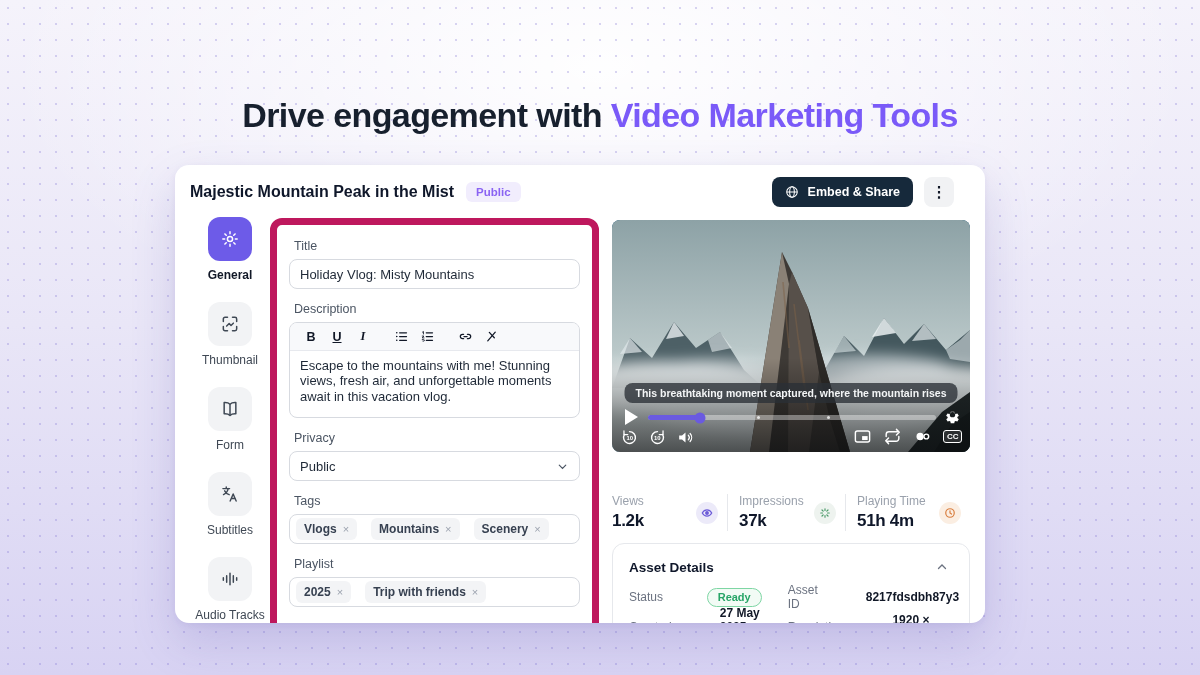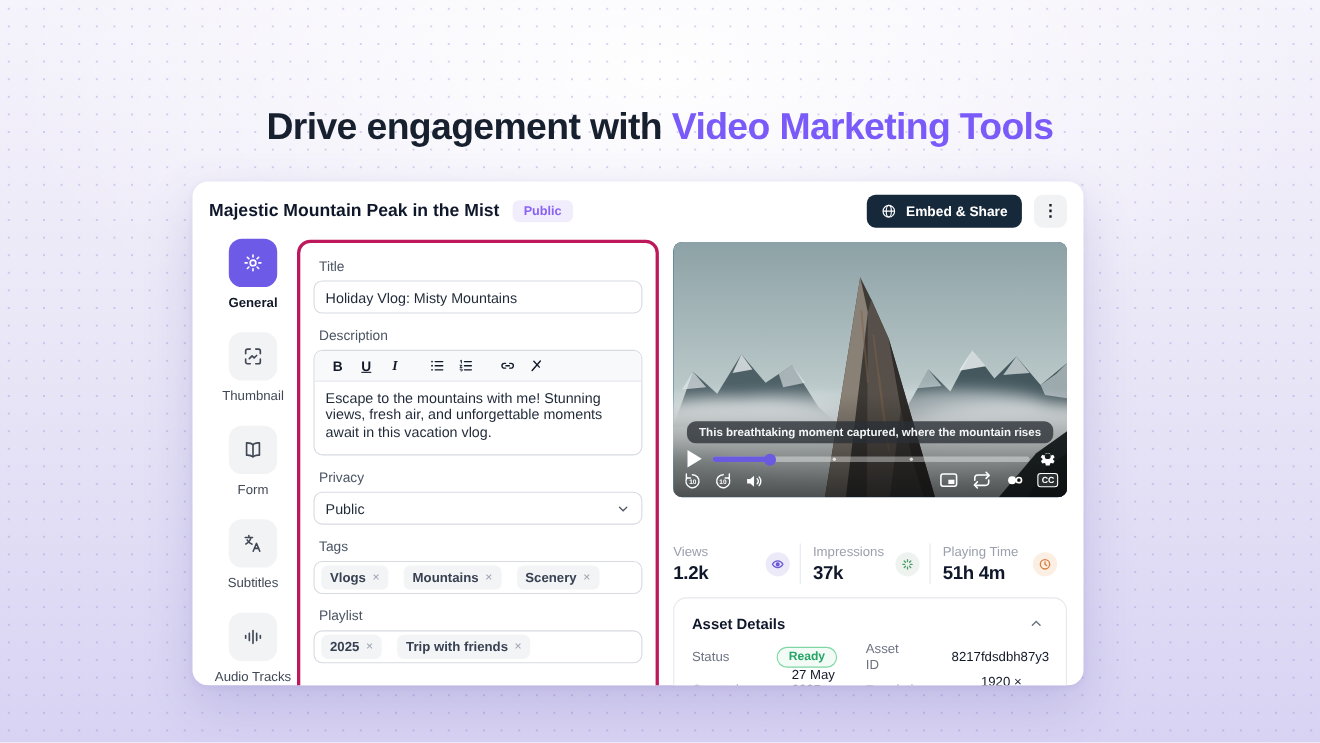--- a/index.html
+++ b/index.html
@@ -15,21 +15,21 @@
   }
   .heading { position:absolute; top:96px; left:0; right:0; text-align:center;
     font-size:34px; font-weight:700; letter-spacing:-0.6px; color:#17202e; }
   .heading .hl { color:#7a5af8; }
 
   .card { position:absolute; left:175px; top:165px; width:810px; height:458px;
     background:#ffffff; border-radius:14px; overflow:hidden;
     box-shadow:0 18px 45px rgba(90,78,170,0.20), 0 2px 6px rgba(90,78,170,0.08); }
 
   
-  .card-header { position:absolute; top:0; left:0; right:0; height:54px;
+  .card-header { position:absolute; top:0; left:0; right:16px; height:54px;
     display:flex; align-items:center; padding:16px 15px; }
   .card-title { font-size:16px; font-weight:700; color:#0f172a; }
   .vis-badge { margin-left:12px; background:#f1edfd; color:#8a63f3; font-size:11.5px;
     font-weight:600; padding:4px 10px; border-radius:6px; }
   .hdr-actions { margin-left:auto; display:flex; align-items:center; gap:11px; }
   .embed-btn { display:flex; align-items:center; gap:9px; background:#16293b; color:#fff;
     border:none; height:30px; padding:0 13px; border-radius:8px; font-size:12.5px;
     font-weight:700; font-family:inherit; cursor:pointer; }
   .kebab-btn { width:30px; height:30px; border:none; border-radius:8px; background:#f1f2f4;
     color:#111827; font-size:15px; font-weight:700; cursor:pointer; line-height:30px; }
@@ -39,21 +39,21 @@
   .side-item { margin-bottom:20px; cursor:pointer; }
   .side-tile { width:44px; height:44px; border-radius:12px; background:#f2f3f5; color:#3f4854;
     margin:0 auto; display:flex; align-items:center; justify-content:center; }
   .side-item.active .side-tile { background:#6d5be8; color:#ffffff; }
   .side-label { margin-top:7px; font-size:12px; color:#3f4854; font-weight:500; }
   .side-item.active .side-label { color:#111827; font-weight:700; }
   .side-tile svg { width:20px; height:20px; }
 
   
   .form-panel { position:absolute; left:95px; top:53px; width:329px; height:430px;
-    border:3px solid #be185d; border-radius:12px; padding:14px 12px; background:#fff; }
+    border:7px solid #be185d; border-radius:12px; padding:14px 12px; background:#fff; }
   .f-label { font-size:12.5px; color:#4b5563; margin:0 0 6px 5px; }
   .f-input { width:100%; height:30px; border:1px solid #d7dae0; border-radius:8px;
     padding:0 10px; font-size:13px; color:#1f2937; font-family:inherit; margin-bottom:13px; background:#fff; }
   .editor { border:1px solid #d7dae0; border-radius:8px; margin-bottom:13px; overflow:hidden; }
   .editor-toolbar { height:28px; background:#f8f9fb; border-bottom:1px solid #e7e9ee;
     display:flex; align-items:center; padding:0 10px; gap:4px; }
   .tb-btn { border:none; background:transparent; width:22px; height:22px; cursor:pointer;
     color:#111827; font-size:12.5px; display:flex; align-items:center; justify-content:center; }
   .tb-btn.b { font-weight:800; } .tb-btn.u { text-decoration:underline; font-weight:600; }
   .tb-btn.i { font-style:italic; font-family:"Liberation Serif",serif; font-weight:600; }
@@ -107,21 +107,21 @@
   .ic-orange { background:#fbeee2; color:#d97e3f; }
 
   
   .asset-box { margin-top:4px; border:1px solid #e6e8ec; border-radius:12px; padding:8px 16px 0; height:120px; background:#fff; }
   .asset-head { display:flex; align-items:center; justify-content:space-between; height:30px; }
   .asset-title { font-size:13.5px; font-weight:700; color:#0f172a; }
   .collapse-btn { border:none; background:transparent; color:#6b7280; cursor:pointer; width:18px; height:18px; }
   .asset-grid { display:grid; grid-template-columns:1fr 1fr; column-gap:26px; }
   .a-row { display:flex; align-items:center; justify-content:space-between; height:30px; }
   .a-label { font-size:12px; color:#6b7280; }
-  .a-value { font-size:12px; color:#111827; font-weight:400;padding-left:48px; }
+  .a-value { font-size:12px; color:#111827; font-weight:700;padding-left:48px; }
   .ready-badge { font-size:11px; font-weight:700; color:#27a567; background:#f2fbf5;
     border:1px solid #7ed6a4; border-radius:999px; padding:2.5px 10px; }
   .fmt-badge { font-size:11px; font-weight:700; color:#1f2937; background:#eff0f2; border-radius:5px; padding:3px 7px; }
   svg { display:block; }
 </style>
 </head>
 <body>
 
 <h1 class="heading"><span>Drive engagement with</span> <span class="hl">Video Marketing Tools</span></h1>
 

